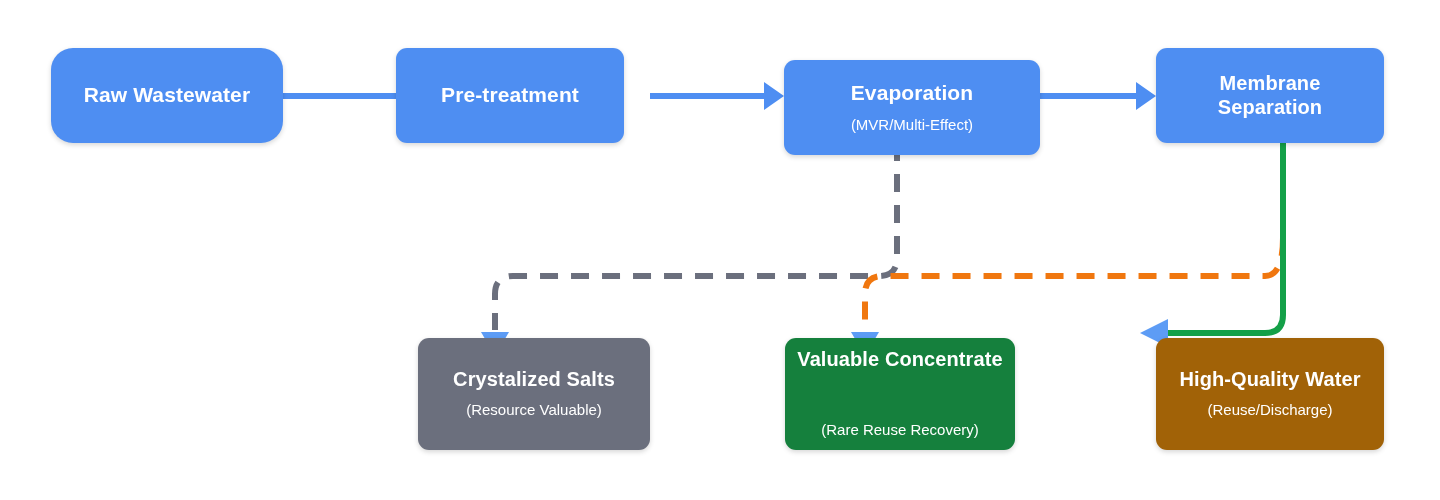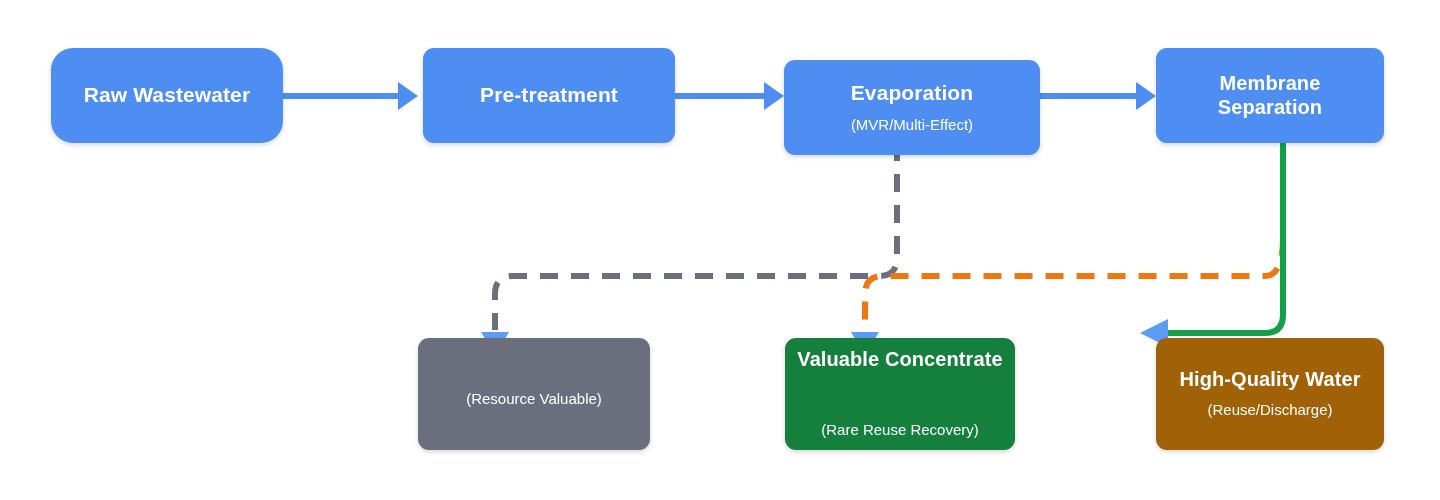--- a/index.html
+++ b/index.html
@@ -49,21 +49,21 @@
     line-height: 1.25;
     margin-top: 10px;
   }
   .node.blue  { background: #4e8ef2; }
   .node.gray  { background: #6b6f7d; }
   .node.orange{ background: #15803d; gap: 40px; }
   .node.green { background: #a16207; }
 
   
   #node-raw        { left: 51px;   top: 48px;  width: 232px; height: 95px; border-radius: 22px; }
-  #node-pre        { left: 423px;  top: 48px;  width: 252px; height: 95px; }
+  #node-pre        { left: 396px;  top: 48px;  width: 228px; height: 95px; }
   #node-evap       { left: 784px;  top: 60px;  width: 256px; height: 95px; }
   #node-membrane   { left: 1156px; top: 48px;  width: 228px; height: 95px; justify-content: center; }
   #node-salts      { left: 418px;  top: 338px; width: 232px; height: 112px; }
   #node-concentrate{ left: 785px;  top: 338px; width: 230px; height: 112px; }
   #node-water      { left: 1156px; top: 338px; width: 228px; height: 112px; }
 
   #node-concentrate .title { font-size: 20px; }
   #node-salts .title, #node-water .title { font-size: 20px; }
   #node-membrane .title { font-size: 20px; }
 </style>
@@ -115,20 +115,21 @@
     <div class="title">Evaporation</div>
     <div class="subtitle">(MVR/Multi-Effect)</div>
   </div>
 
   <div class="node blue" id="node-membrane">
     <div class="title">Membrane
 Separation</div>
   </div>
 
   <div class="node gray" id="node-salts">
+    <div class="title">Crystalized Salts</div>
     <div class="subtitle">(Resource Valuable)</div>
   </div>
 
   <div class="node orange" id="node-concentrate">
     <div class="title">Valuable Concentrate</div>
     <div class="subtitle">(Rare Reuse Recovery)</div>
   </div>
 
   <div class="node green" id="node-water">
     <div class="title">High-Quality Water</div>

